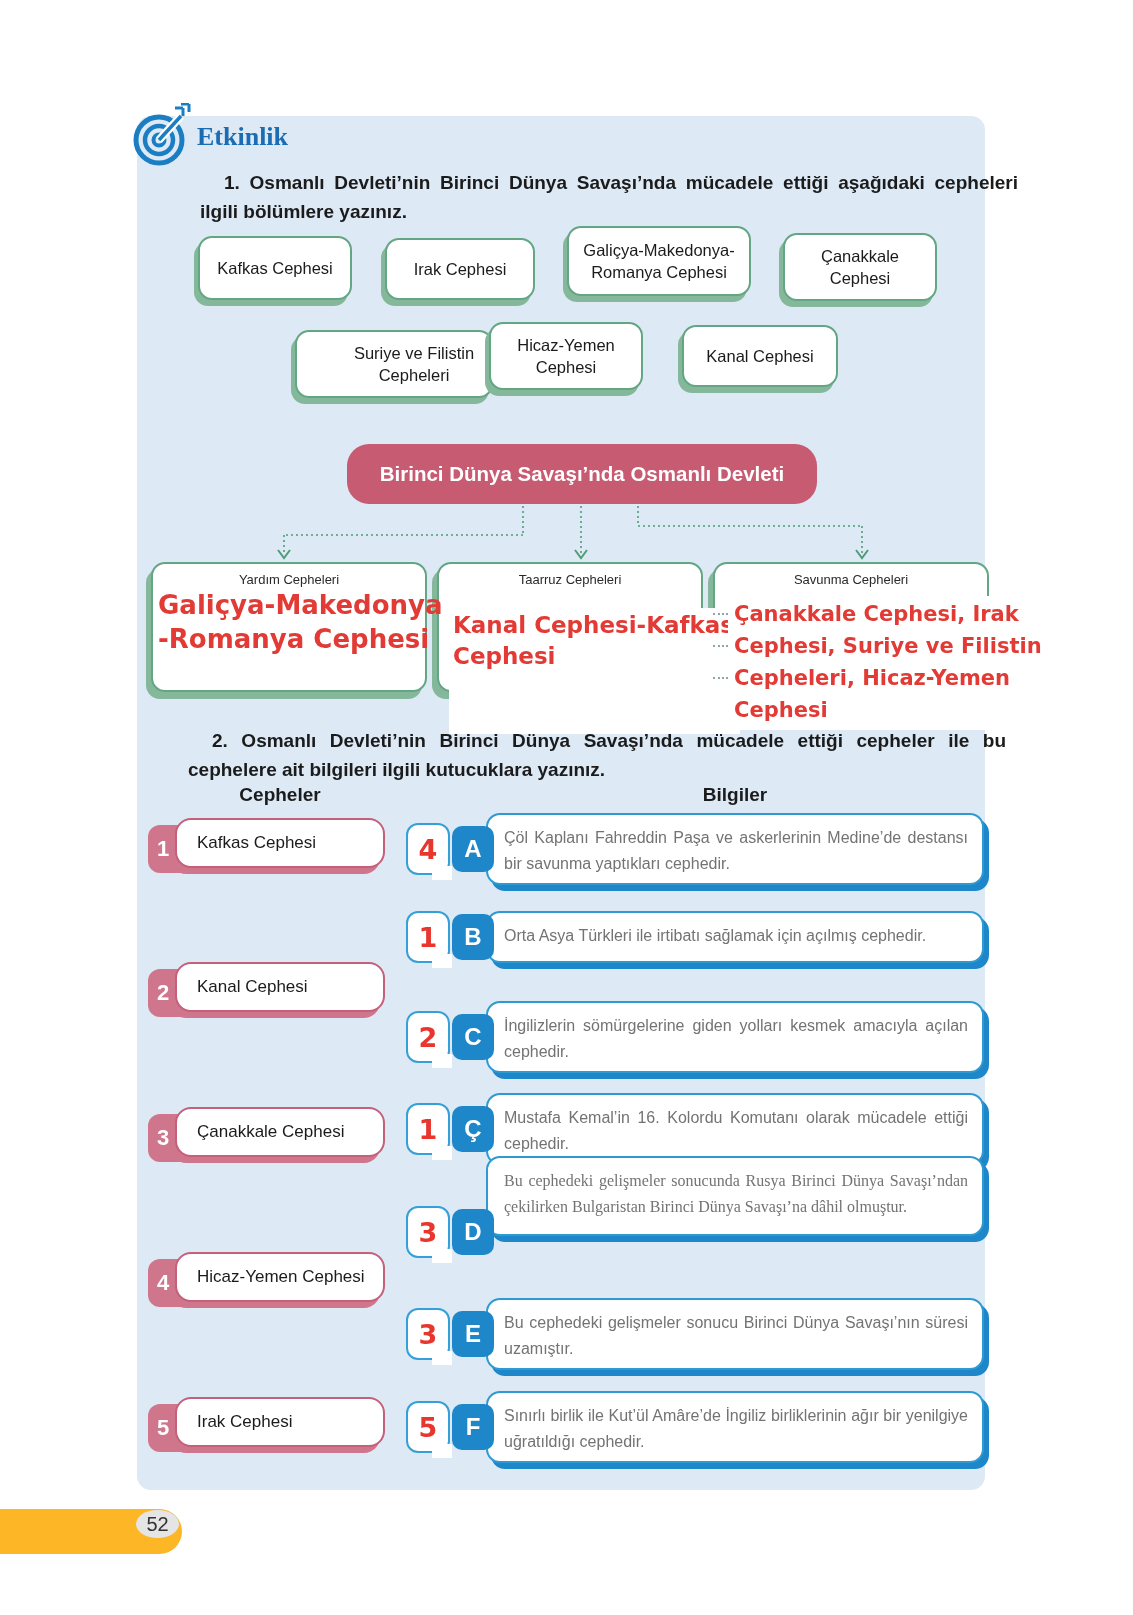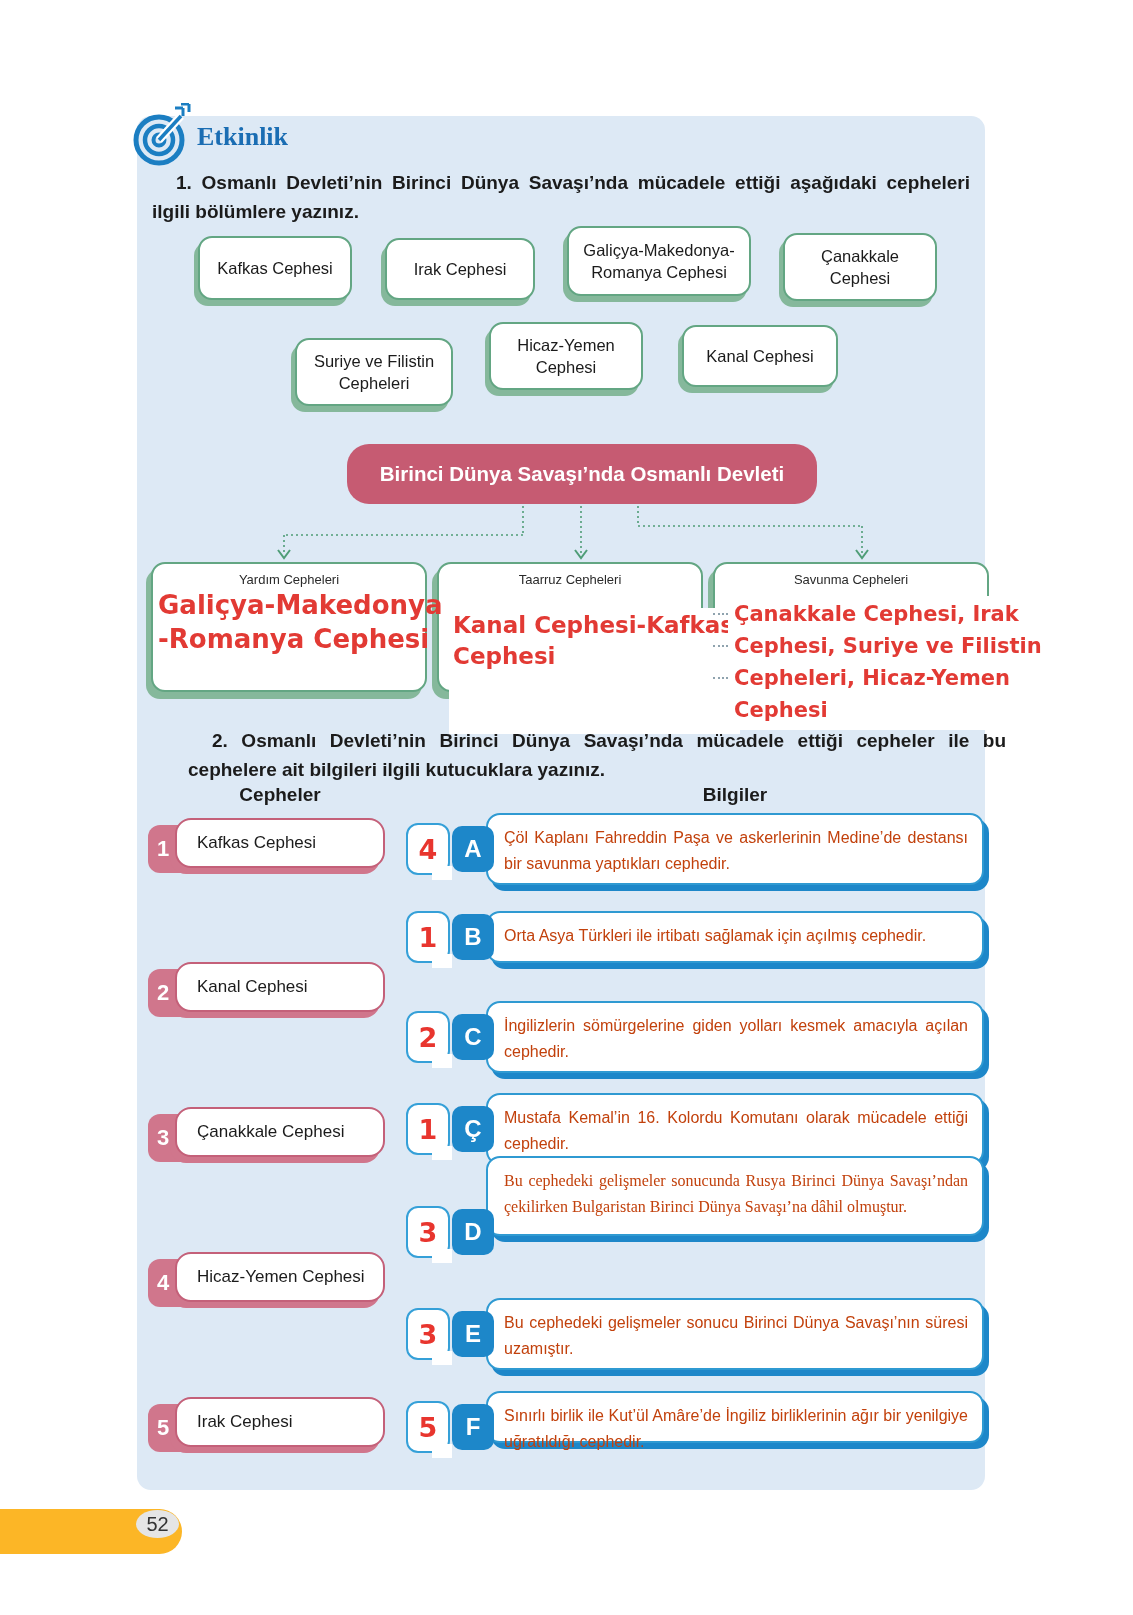--- a/index.html
+++ b/index.html
@@ -7,21 +7,21 @@
         font-family:"Liberation Sans",sans-serif;color:#1b1b1b;}
   .panel{position:absolute;left:137px;top:116px;width:848px;height:1374px;
          background:#dde9f5;border-radius:14px;z-index:0;}
   
   .etk-label{position:absolute;left:197px;top:122px;font-family:"Liberation Serif",serif;
              font-weight:bold;font-size:26px;color:#1a6db3;z-index:3;}
   .etk-icon{position:absolute;left:131px;top:103px;z-index:3;}
   
   .para{position:absolute;left:152px;width:818px;font-weight:bold;font-size:19px;
         line-height:29px;text-align:justify;text-indent:24px;z-index:2;}
-  .para1{top:168px;}
+  .para1{top:168px;margin-left:48px;}
   .para2{top:726px;margin-left:36px;}
   
   .chip{position:absolute;background:#fff;border:2px solid #63a683;border-radius:14px;
         box-shadow:-4px 6px 0 #85b89b;display:flex;align-items:center;justify-content:center;
         text-align:center;font-size:16.5px;line-height:22px;white-space:pre-line;z-index:2;color:#1b1b1b;}
   
   .banner{position:absolute;left:347px;top:444px;width:470px;height:60px;background:#c65b72;
           border-radius:22px;color:#fff;font-weight:bold;font-size:20.5px;display:flex;
           align-items:center;justify-content:center;z-index:2;}
   .connector{position:absolute;left:250px;top:488px;z-index:1;}
@@ -51,21 +51,21 @@
            border:2.5px solid #35a0d8;border-radius:12px;color:#e8352e;font-size:27px;
            font-weight:bold;font-family:"DejaVu Sans",sans-serif;display:flex;align-items:center;
            justify-content:center;box-sizing:border-box;z-index:3;}
   .ans-num::after{content:"";position:absolute;right:-4px;bottom:-7px;width:20px;height:14px;background:#fff;}
   .letter-tab{position:absolute;left:452px;width:42px;height:46px;background:#1d87c9;
               border-radius:10px;color:#fff;font-weight:bold;font-size:24px;display:flex;
               align-items:center;justify-content:center;z-index:4;}
   .info-box{position:absolute;left:486px;width:498px;background:#fff;border:2px solid #2f9ad2;
             border-radius:14px;box-shadow:5px 6px 0 #1d87c9;box-sizing:border-box;
             padding:10px 14px 8px 16px;font-size:16px;line-height:26px;text-align:justify;
-            color:#c2410c;z-index:2;}
+            color:#737373;z-index:2;}
   
   .page-pill{position:absolute;left:0;top:1509px;width:182px;height:45px;background:#fcb626;
              border-radius:0 23px 23px 0;z-index:2;}
   .page-circle{position:absolute;left:136px;top:1510px;width:43px;height:28px;background:#e5e5e5;
                border-radius:50%;display:flex;align-items:center;justify-content:center;
                font-size:20px;color:#333;z-index:3;}
 </style>
 </head>
 <body>
 
@@ -85,21 +85,21 @@
   <div class="etk-label">Etkinlik</div>
 
   <div class="para para1">1. Osmanlı Devleti’nin Birinci Dünya Savaşı’nda mücadele ettiği aşağıdaki cepheleri ilgili bölümlere yazınız.</div>
 
   <div class="chip" style="left:198px;top:236px;width:150px;height:60px;">Kafkas Cephesi</div>
   <div class="chip" style="left:385px;top:238px;width:146px;height:58px;">Irak Cephesi</div>
   <div class="chip" style="left:567px;top:226px;width:180px;height:66px;">Galiçya-Makedonya-
 Romanya Cephesi</div>
   <div class="chip" style="left:783px;top:233px;width:150px;height:64px;">Çanakkale
 Cephesi</div>
-  <div class="chip" style="left:295px;top:338px;width:154px;height:64px;">Suriye ve Filistin
+  <div class="chip" style="left:295px;top:330px;width:154px;height:64px;padding-left:40px;">Suriye ve Filistin
 Cepheleri</div>
   <div class="chip" style="left:489px;top:322px;width:150px;height:64px;">Hicaz-Yemen
 Cephesi</div>
   <div class="chip" style="left:682px;top:325px;width:152px;height:58px;">Kanal Cephesi</div>
 
   <div class="banner">Birinci Dünya Savaşı’nda Osmanlı Devleti</div>
 
   <svg class="connector" width="650" height="80" viewBox="0 0 650 80">
     <g stroke="#4f9d77" fill="none">
       <circle cx="273" cy="8" r="3.5" fill="#4f9d77" stroke="none"></circle>
@@ -180,17 +180,17 @@
   <div class="ans-num" style="top:1206px;">3</div>
   <div class="letter-tab" style="top:1209px;">D</div>
   <div class="info-box" style="top:1156px;height:80px;font-family:Liberation Serif, serif;">Bu cephedeki gelişmeler sonucunda Rusya Birinci Dünya Savaşı’ndan çekilirken Bulgaristan Birinci Dünya Savaşı’na dâhil olmuştur.</div>
 
   <div class="ans-num" style="top:1308px;">3</div>
   <div class="letter-tab" style="top:1311px;">E</div>
   <div class="info-box" style="top:1298px;height:72px;">Bu cephedeki gelişmeler sonucu Birinci Dünya Savaşı’nın süresi uzamıştır.</div>
 
   <div class="ans-num" style="top:1401px;">5</div>
   <div class="letter-tab" style="top:1404px;">F</div>
-  <div class="info-box" style="top:1391px;height:52px;">Sınırlı birlik ile Kut’ül Amâre’de İngiliz birliklerinin ağır bir yenilgiye uğratıldığı cephedir.</div>
+  <div class="info-box" style="top:1391px;height:72px;">Sınırlı birlik ile Kut’ül Amâre’de İngiliz birliklerinin ağır bir yenilgiye uğratıldığı cephedir.</div>
 
   <div class="page-pill"></div>
   <div class="page-circle">52</div>
 </div>
 
 </body></html>

